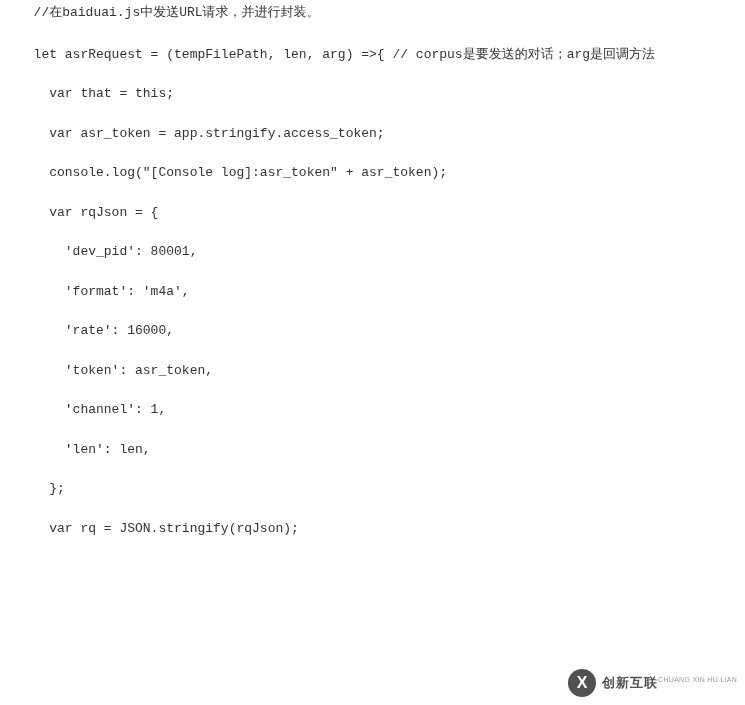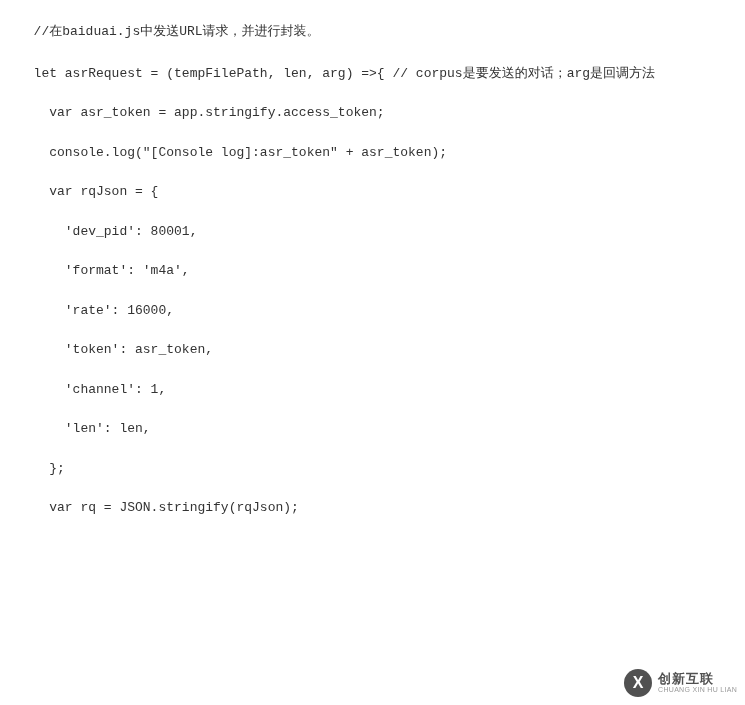--- a/index.html
+++ b/index.html
@@ -11,21 +11,21 @@
       width: 745px;
       height: 705px;
       background: #ffffff;
       font-family: Consolas, 'Courier New', monospace;
       font-size: 13px;
       color: #333333;
       position: relative;
       overflow: hidden;
     }
     .code-container {
-      padding: 22px 18px;
+      padding: 3px 18px;
       line-height: 1.5;
     }
     .line {
       white-space: pre;
       margin-bottom: 20px;
     }
     .line:first-child {
       margin-bottom: 22px;
     }
     .watermark {
@@ -45,21 +45,21 @@
       display: flex;
       align-items: center;
       justify-content: center;
       color: #fff;
       font-size: 16px;
       font-weight: bold;
       font-family: Arial, sans-serif;
     }
     .watermark-text {
       display: flex;
-      flex-direction: column;
+      flex-direction: row;
       font-family: "Microsoft YaHei", Arial, sans-serif;
       line-height: 1.1;
     }
     .watermark-cn {
       font-size: 13px;
       color: #333;
       font-weight: bold;
       letter-spacing: 1px;
     }
     .watermark-en {
@@ -67,20 +67,21 @@
       color: #888;
       letter-spacing: 0.3px;
     }
   </style>
 </head>
 <body>
 
 <div class="code-container">
   <div class="line">  //在baiduai.js中发送URL请求，并进行封装。</div>
   <div class="line">  let asrRequest = (tempFilePath, len, arg) =&gt;{ // corpus是要发送的对话；arg是回调方法</div>
+  <div class="line">    var that = this;</div>
   <div class="line">    var asr_token = app.stringify.access_token;</div>
   <div class="line">    console.log("[Console log]:asr_token" + asr_token);</div>
   <div class="line">    var rqJson = {</div>
   <div class="line">      'dev_pid': 80001,</div>
   <div class="line">      'format': 'm4a',</div>
   <div class="line">      'rate': 16000,</div>
   <div class="line">      'token': asr_token,</div>
   <div class="line">      'channel': 1,</div>
   <div class="line">      'len': len,</div>
   <div class="line">    };</div>

